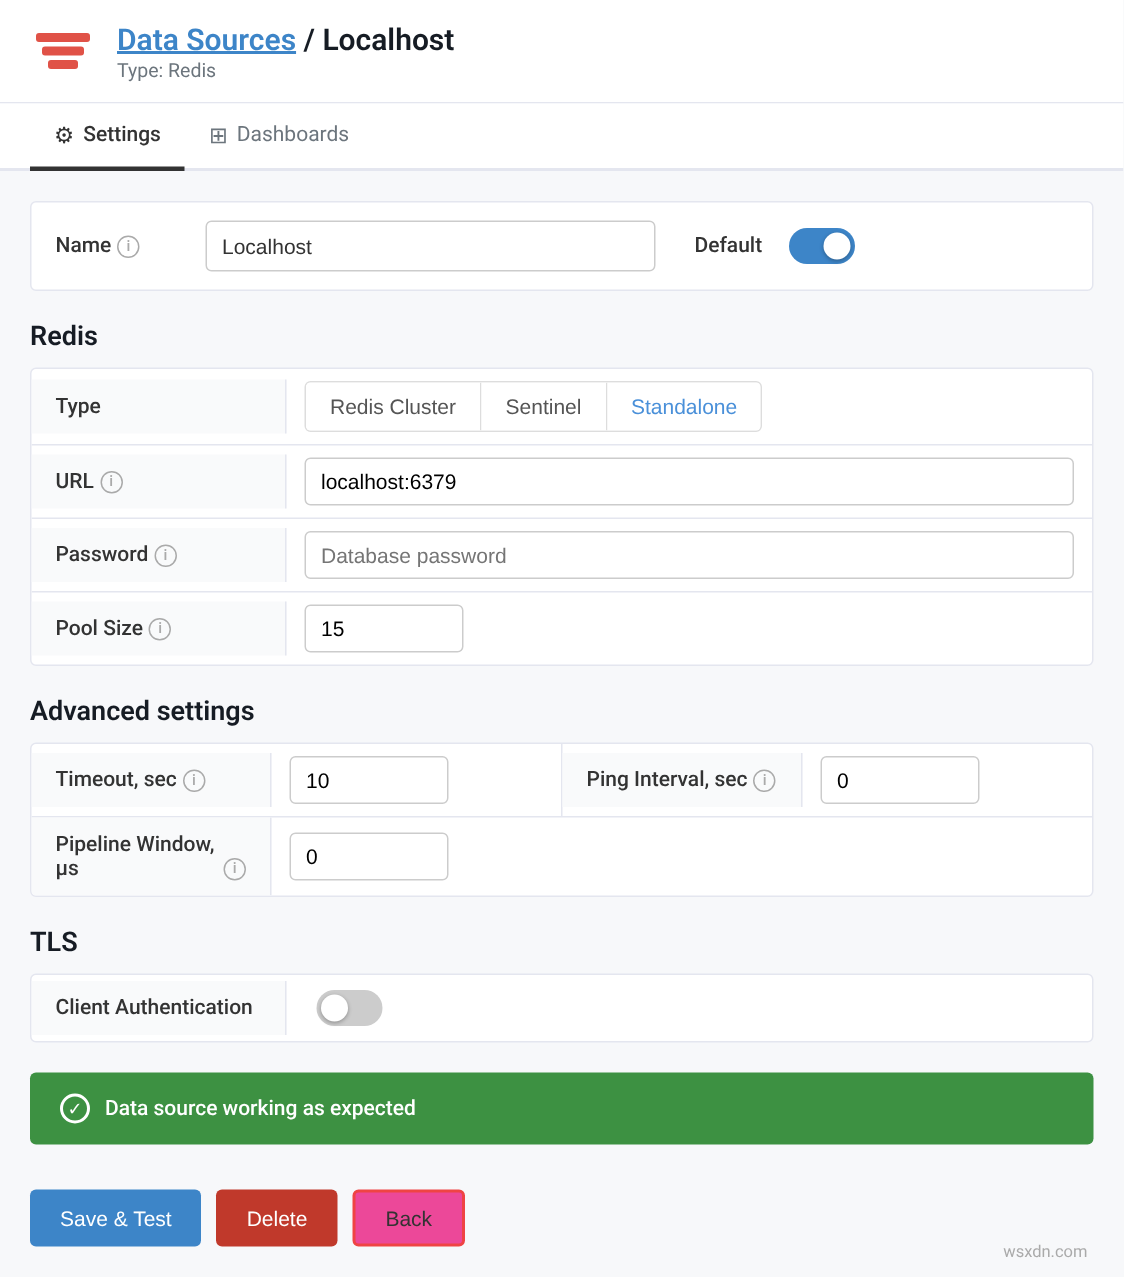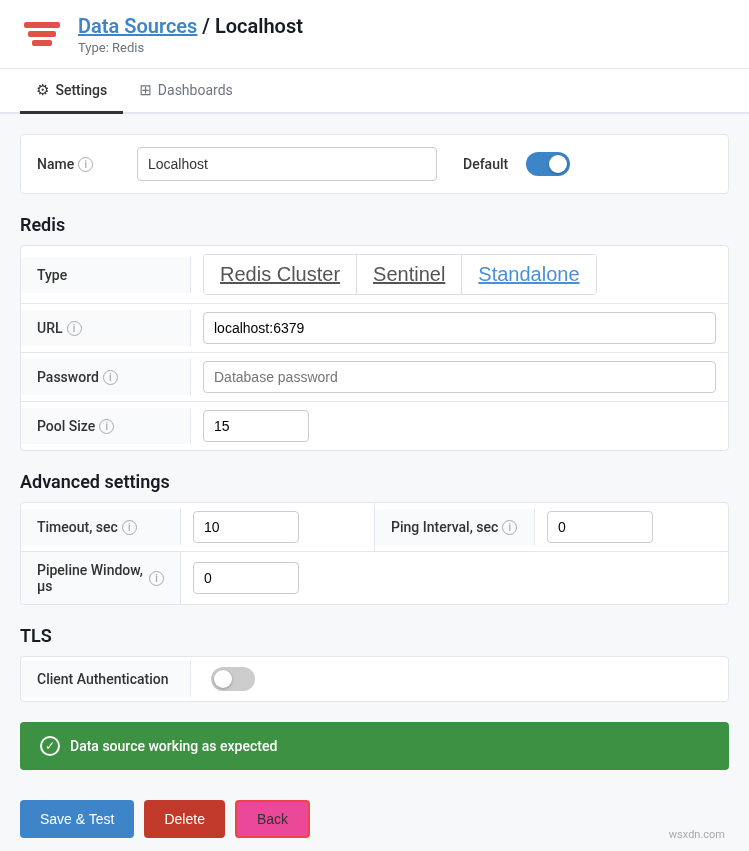--- a/index.html
+++ b/index.html
@@ -206,24 +206,23 @@
       gap: 0;
       border: 1px solid #ddd;
       border-radius: 4px;
       overflow: hidden;
     }
     .type-btn {
       padding: 8px 16px;
       border: none;
       background: #fff;
       cursor: pointer;
-      font-size: 20px;
+      font-size: 14px;
       color: #555;
       border-right: 1px solid #ddd;
-      text-decoration: underline;
     }
     .type-btn:last-child { border-right: none; }
     .type-btn.active {
       color: #4a90d9;
       font-weight: 500;
     }
 
     
     .advanced-row {
       display: flex;
@@ -236,21 +235,21 @@
       align-items: center;
       flex: 1;
     }
     .adv-cell .row-label {
       width: 160px;
       min-width: 160px;
       padding: 10px 16px;
       font-weight: 500;
       color: #333;
       display: flex;
-      align-items: center;
+      align-items: flex-end;
       gap: 4px;
       background: #f9fafb;
       border-right: 1px solid #e4e6ef;
     }
     .adv-cell .row-value {
       padding: 8px 12px;
       flex: 1;
     }
     .adv-cell:not(:last-child) {
       border-right: 1px solid #e4e6ef;

